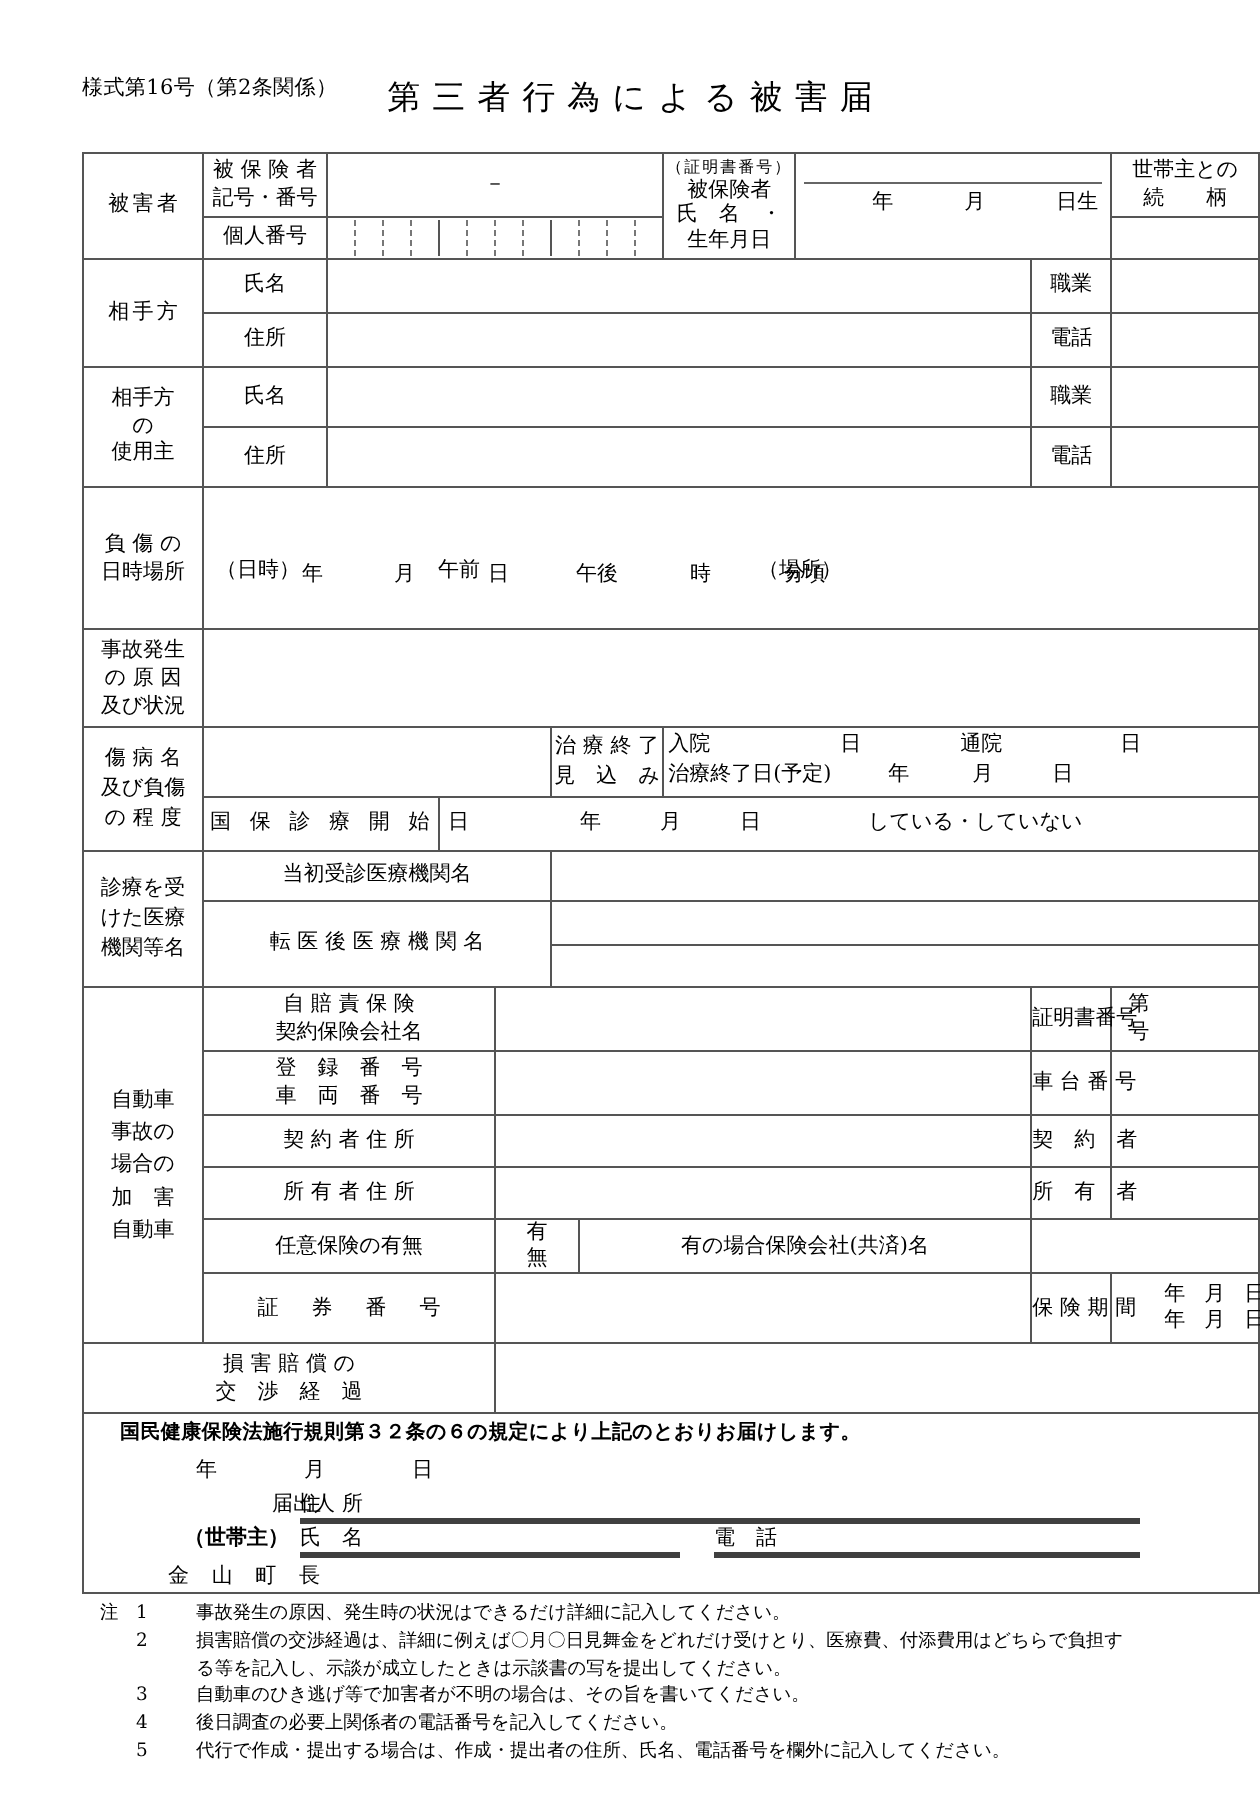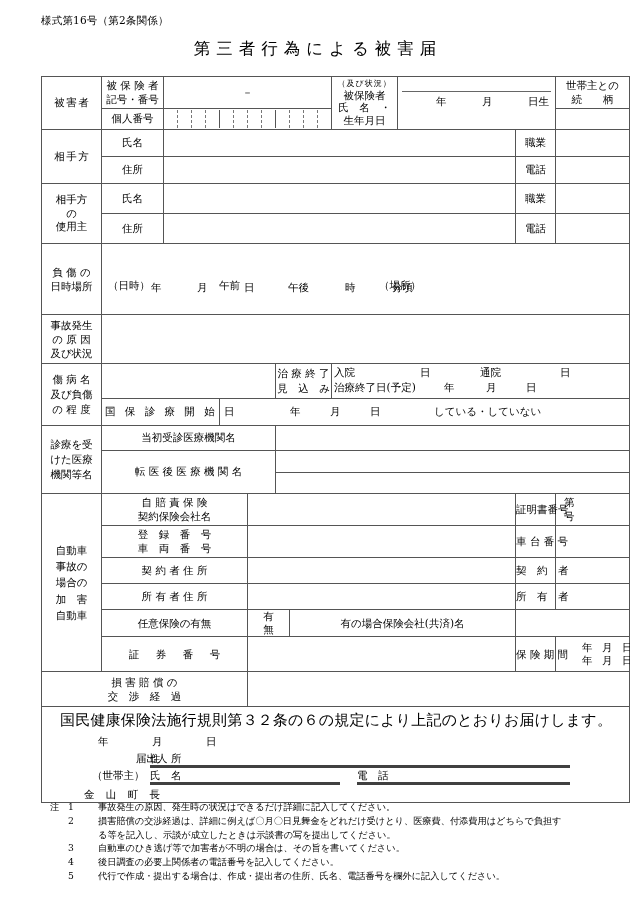--- a/index.html
+++ b/index.html
@@ -20,21 +20,21 @@
     width: 630px;
     height: 903px;
     box-sizing: border-box;
     padding: 0;
   }
 
   
   .form-no {
     position: absolute;
     left: 41px;
-    top: 14px;
+    top: 37px;
     font-size: 10.5px;
     letter-spacing: 0.2px;
     white-space: nowrap;
   }
   .doc-title {
     position: absolute;
     left: 0;
     top: 38px;
     width: 630px;
     text-align: center;
@@ -118,43 +118,44 @@
   .injrow .t4 b { font-weight: normal; display: inline-block; }
 
   
   .tre { position: relative; height: 34px; }
   .tre .l1 { position: absolute; left: 2px; top: 2px; white-space: nowrap; }
   .tre .l2 { position: absolute; left: 2px; top: 17px; white-space: nowrap; }
 
   
   .decl-line {
     padding: 4px 0 0 18px;
-    font-size: 15px;
+    font-size: 10px;
     letter-spacing: 0.2px;
     white-space: nowrap;
+    font-weight: bold;
   }
   .decl-date {
     padding: 5px 0 2px 56px;
     font-size: 10.5px;
     white-space: nowrap;
   }
   .decl-date span { display: inline-block; }
   .sig-wrap {
     padding: 2px 0 0 0;
     position: relative;
     height: 50px;
   }
   .sig-label {
     position: absolute;
     left: 50px;
     white-space: nowrap;
     font-size: 10.5px;
   }
   .sig-row1 { top: 2px; margin-left: 44px; }
-  .sig-row2 { top: 19px; }
+  .sig-row2 { top: 19px; font-weight: bold; }
   .sig-f {
     position: absolute;
     font-size: 10.5px;
     white-space: nowrap;
   }
   .uline {
     display: inline-block;
     border-bottom: 3px solid #404040;
     vertical-align: bottom;
   }
@@ -224,21 +225,21 @@
 
     <tbody>
         <tr>
       <td class="lbl lbl-sp2" rowspan="2">被害者</td>
       <td class="lbl" style="height:31px">
         <div>被 保 険 者</div>
         <div>記号・番号</div>
       </td>
       <td class="ctr" colspan="12">－</td>
       <td class="lbl" rowspan="2" style="line-height:1.22">
-        <div class="sub">（及び状況）</div>
+        <div class="sub">（証明書番号）</div>
         <div>被保険者</div>
         <div>氏　名　・</div>
         <div>生年月日</div>
       </td>
       <td rowspan="2" colspan="2">
         <div class="namebox">
           <div class="furirule"></div>
           <div class="dob">
             <span class="sp-y">年</span><span class="sp-m">月</span><span>日生</span>
           </div>

